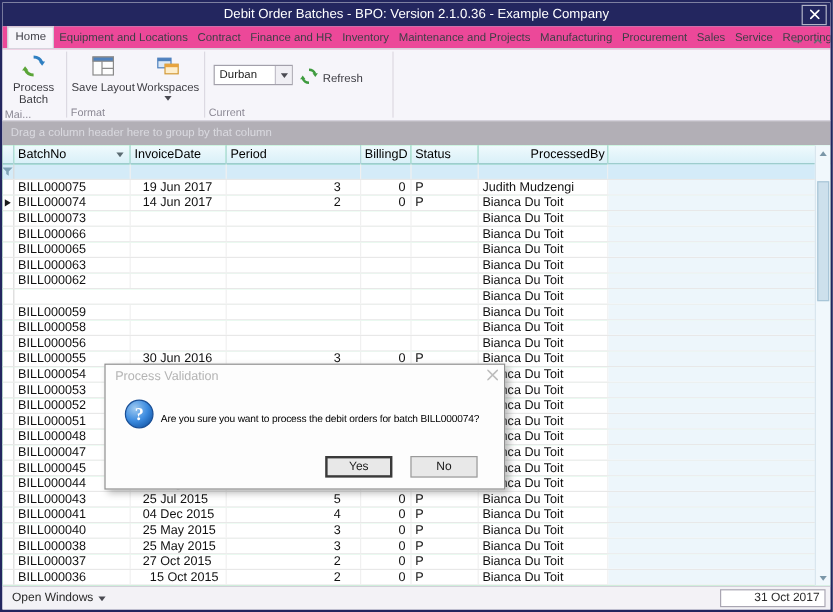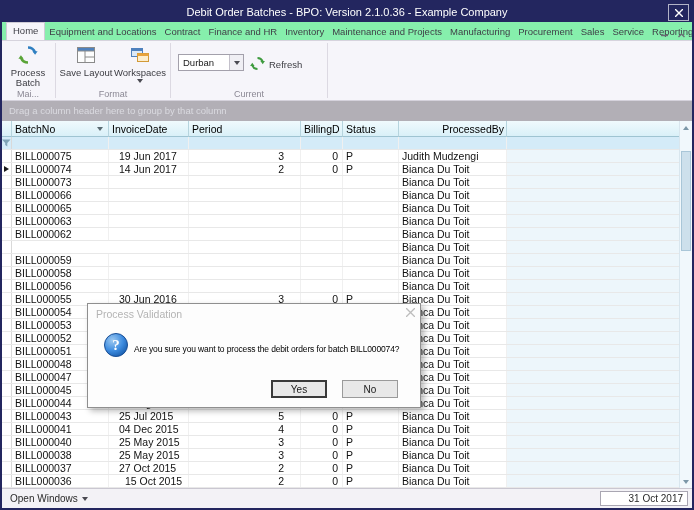--- a/index.html
+++ b/index.html
@@ -7,31 +7,31 @@
     width:694px;height:510px;box-sizing:border-box;position:relative;
     border:2px solid #23265f;background:#fff;overflow:hidden;
     font-family:"Liberation Sans",sans-serif;color:#1a1a1a;
   }
   
   .titlebar{height:20px;background:#23265f;color:#fff;display:flex;align-items:center;
     justify-content:center;font-size:11px;position:relative;user-select:none}
   .win-close{position:absolute;right:3px;top:2px;width:19px;height:15px;
     border:1px solid rgba(255,255,255,.65);display:flex;align-items:center;justify-content:center;cursor:pointer}
   
-  .tabrow{height:19px;background:#86efac;display:flex;align-items:flex-end;
+  .tabrow{height:19px;background:#ec4899;display:flex;align-items:flex-end;
     border-bottom:1px solid #d6d3dd;box-sizing:border-box;padding-left:4px;position:relative}
   .tab{font-size:9.5px;color:#3e3e46;padding:3px 4px 3px;white-space:nowrap;cursor:pointer}
   .tab.selected{background:#f6f5fa;border:1px solid #cfccd6;border-bottom:none;padding:2px 6px 4px}
   .tab-icons{position:absolute;right:6px;top:4px;display:flex;gap:8px;align-items:center}
   
   .ribbon{height:60px;background:#f6f5fa;border-bottom:1px solid #d5d2dc;box-sizing:border-box;
     display:flex;align-items:stretch}
   .rgroup{display:flex;flex-direction:column;padding:1px 2px 0}
   .rgroup-content{flex:1;display:flex;align-items:flex-start}
-  .rgroup-label{height:12px;font-size:9px;color:#8b8894;text-align:center;line-height:12px}
+  .rgroup-label{height:12px;font-size:9px;color:#8b8894;text-align:left;line-height:12px}
   .rsep{width:1px;background:#dcd9e2;margin:2px 1px}
   .bigbtn{width:48px;display:flex;flex-direction:column;align-items:center;gap:1px;
     padding-top:3px;font-size:9.5px;color:#3c3c42;text-align:center;line-height:10px;cursor:pointer}
   .smallrow{display:flex;align-items:center;gap:4px;font-size:9.5px;color:#3c3c42;cursor:pointer}
   .combo{width:66px;height:17px;background:#fff;border:1px solid #a3a0ab;display:flex;
     align-items:center;box-sizing:border-box;font-size:9.5px;margin:12px 6px 0 4px;cursor:pointer}
   .combo .val{flex:1;padding-left:4px;overflow:hidden;white-space:nowrap}
   .combo .drop{width:13px;height:100%;border-left:1px solid #c3c0ca;display:flex;align-items:center;justify-content:center;background:#f0eff4}
   .tri-down{width:0;height:0;border-left:3.5px solid transparent;border-right:3.5px solid transparent;border-top:4px solid #4a4a52}
   .refresh-btn{margin-top:14px}

